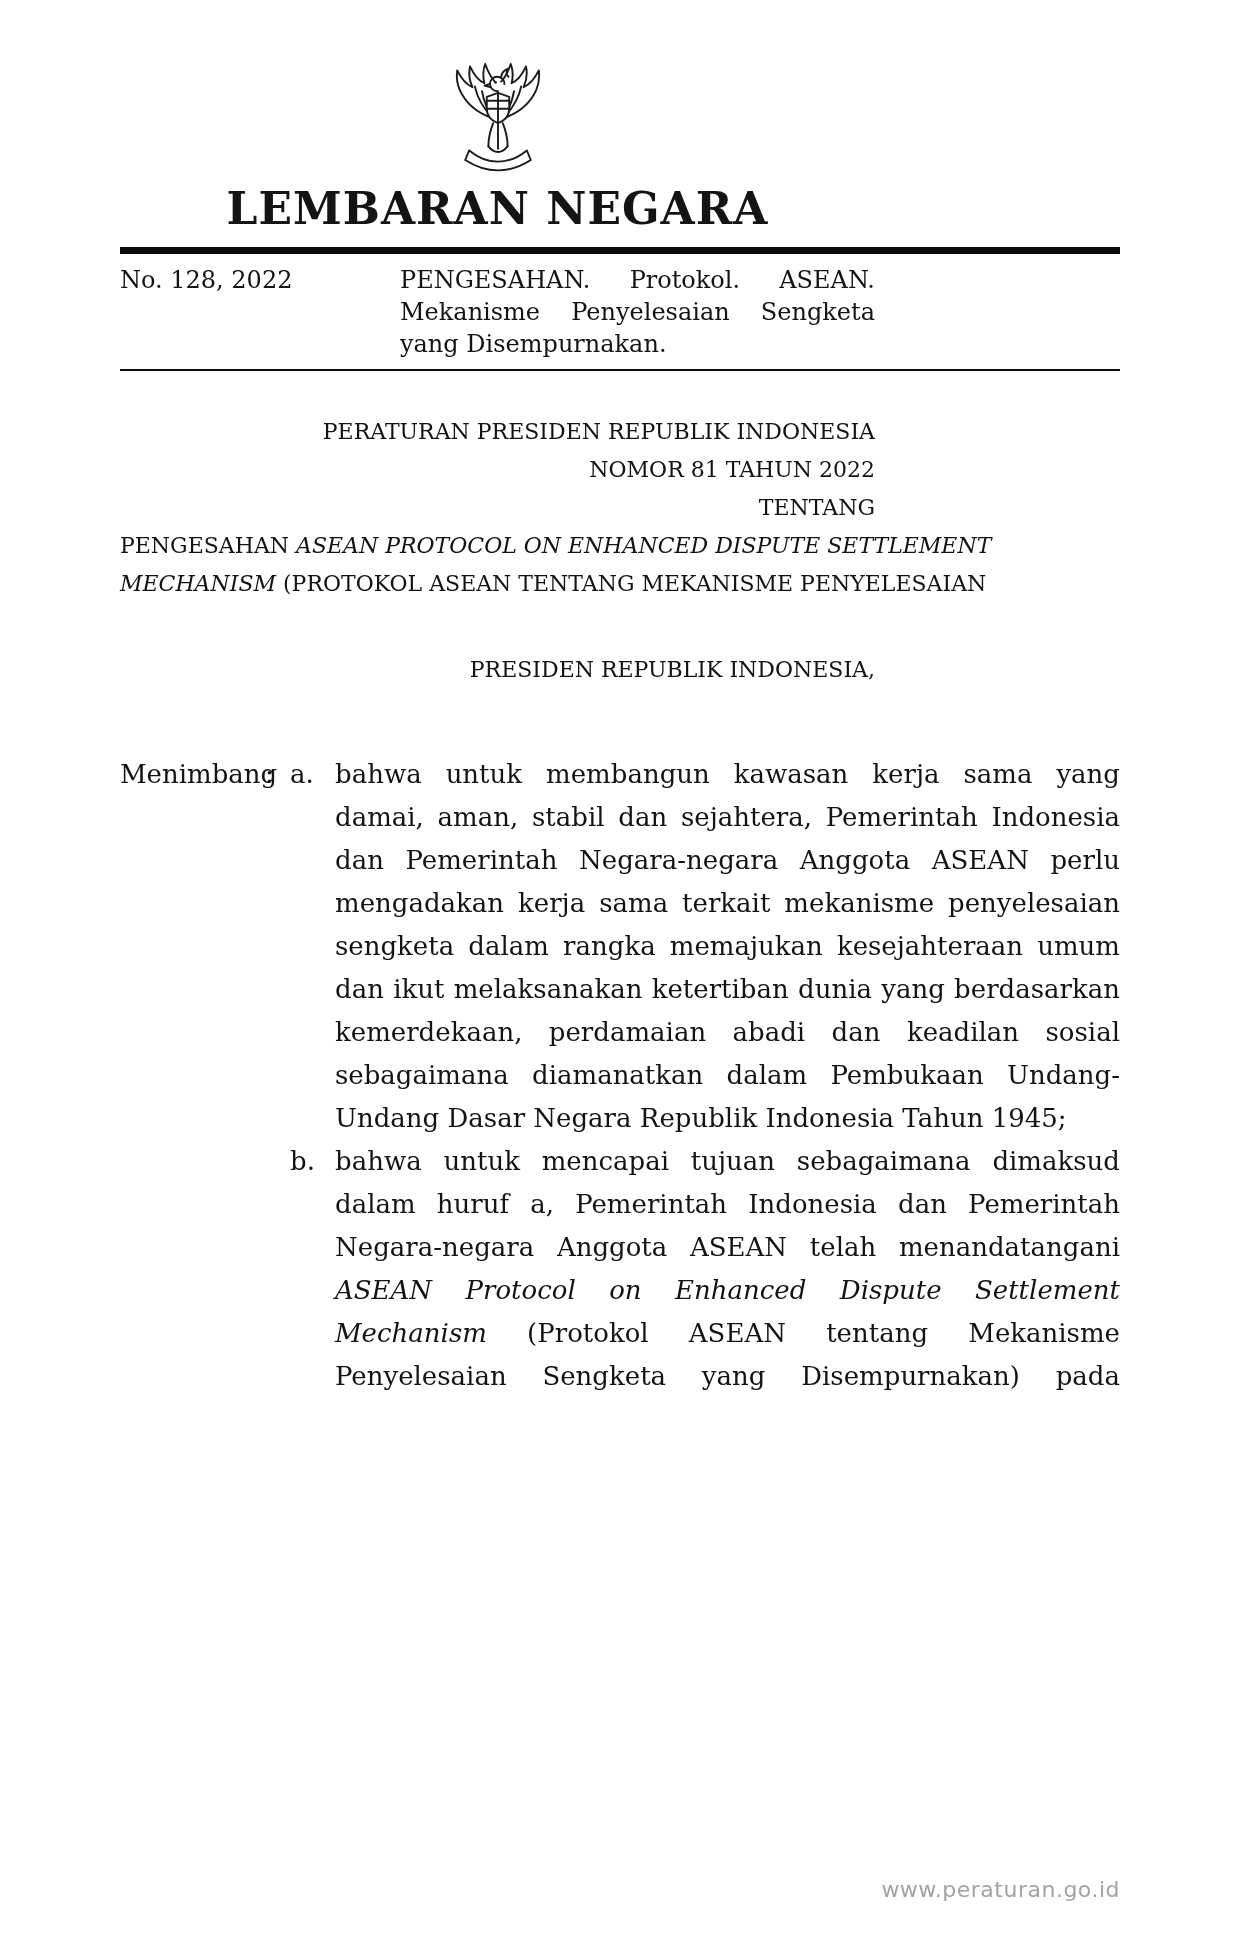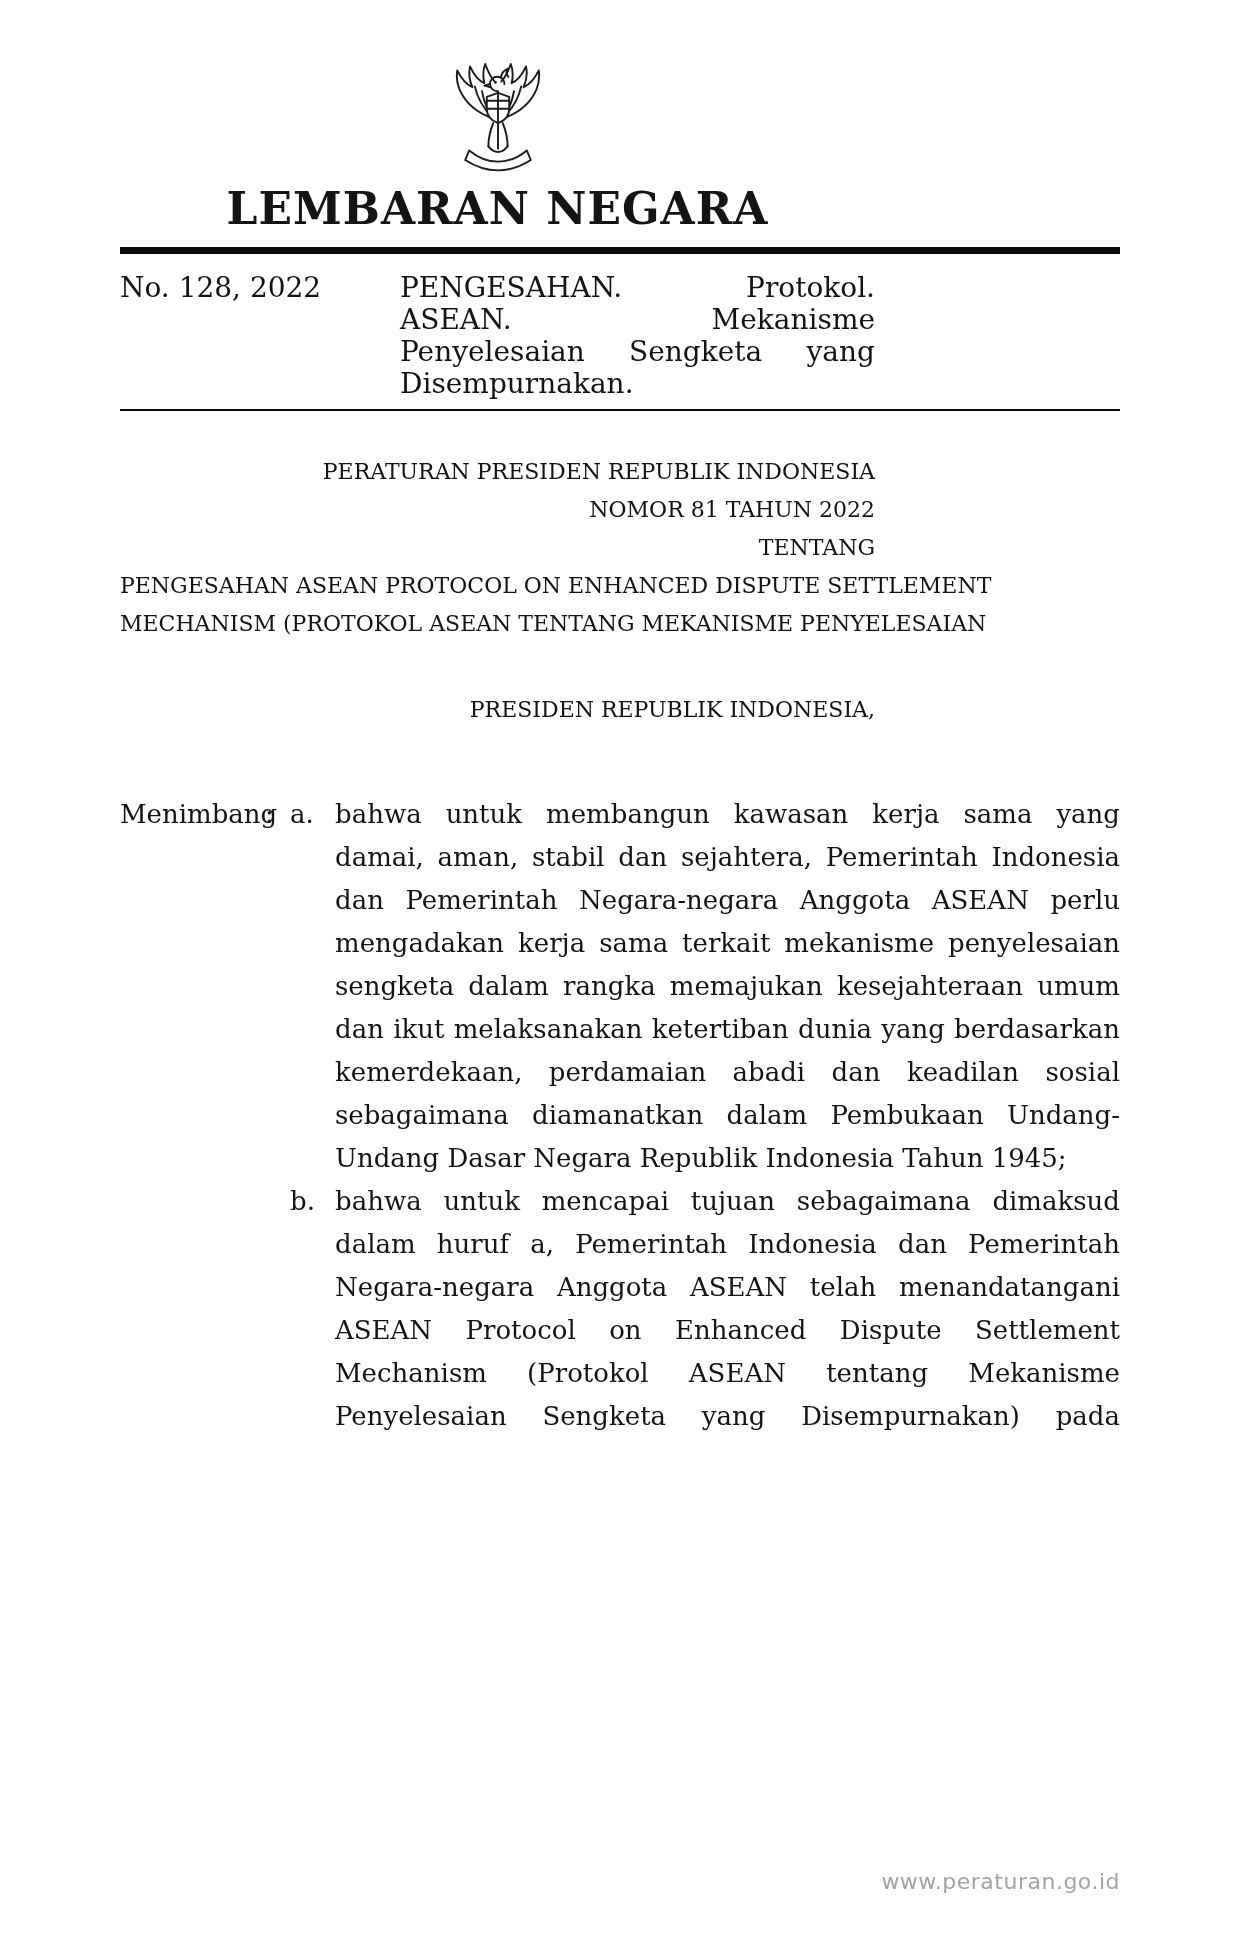--- a/index.html
+++ b/index.html
@@ -24,54 +24,54 @@
     font-size:44px;
     line-height:1.15;
     letter-spacing:1px;
   }
 
   .rule-thick { height:7px; background:#0b0b0b; margin-top:12px; }
   .rule-thin  { height:2px; background:#0b0b0b; margin-top:9px; }
 
   .header-row {
     display:flex;
-    margin-top:18px;
-    font-size:28px;
+    margin-top:10px;
+    font-size:24px;
     line-height:32px;
     justify-content:flex-end;
   }
   .issue-no { flex:0 0 280px; }
   .subject  { flex:1; text-align:justify; }
 
   .headings {
     margin-top:42px;
     text-align:right;
     font-size:22px;
     line-height:38px;
   }
   .headings .hline { white-space:nowrap; }
   .spacer-sm { height:24px; }
 
-  .em { }
+  .em { font-style:italic; }
 
   .consider {
     margin-top:64px;
     display:grid;
     grid-template-columns:145px 25px 45px 1fr;
     font-size:26px;
     line-height:43px;
     align-items:start;
   }
   .consider .cell { display:block; }
   .ptext { text-align:justify; }
   .justify-last { text-align-last:justify; }
 
   .footer-url {
     position:absolute;
-    right:121px; bottom:56px;
+    right:121px; bottom:48px;
     font-family:"DejaVu Sans","Liberation Sans",sans-serif;
     font-size:22px;
     color:#a3a3a3;
     letter-spacing:0.5px;
     margin-top:44px;
   }
 </style>
 </head>
 <body>
 

